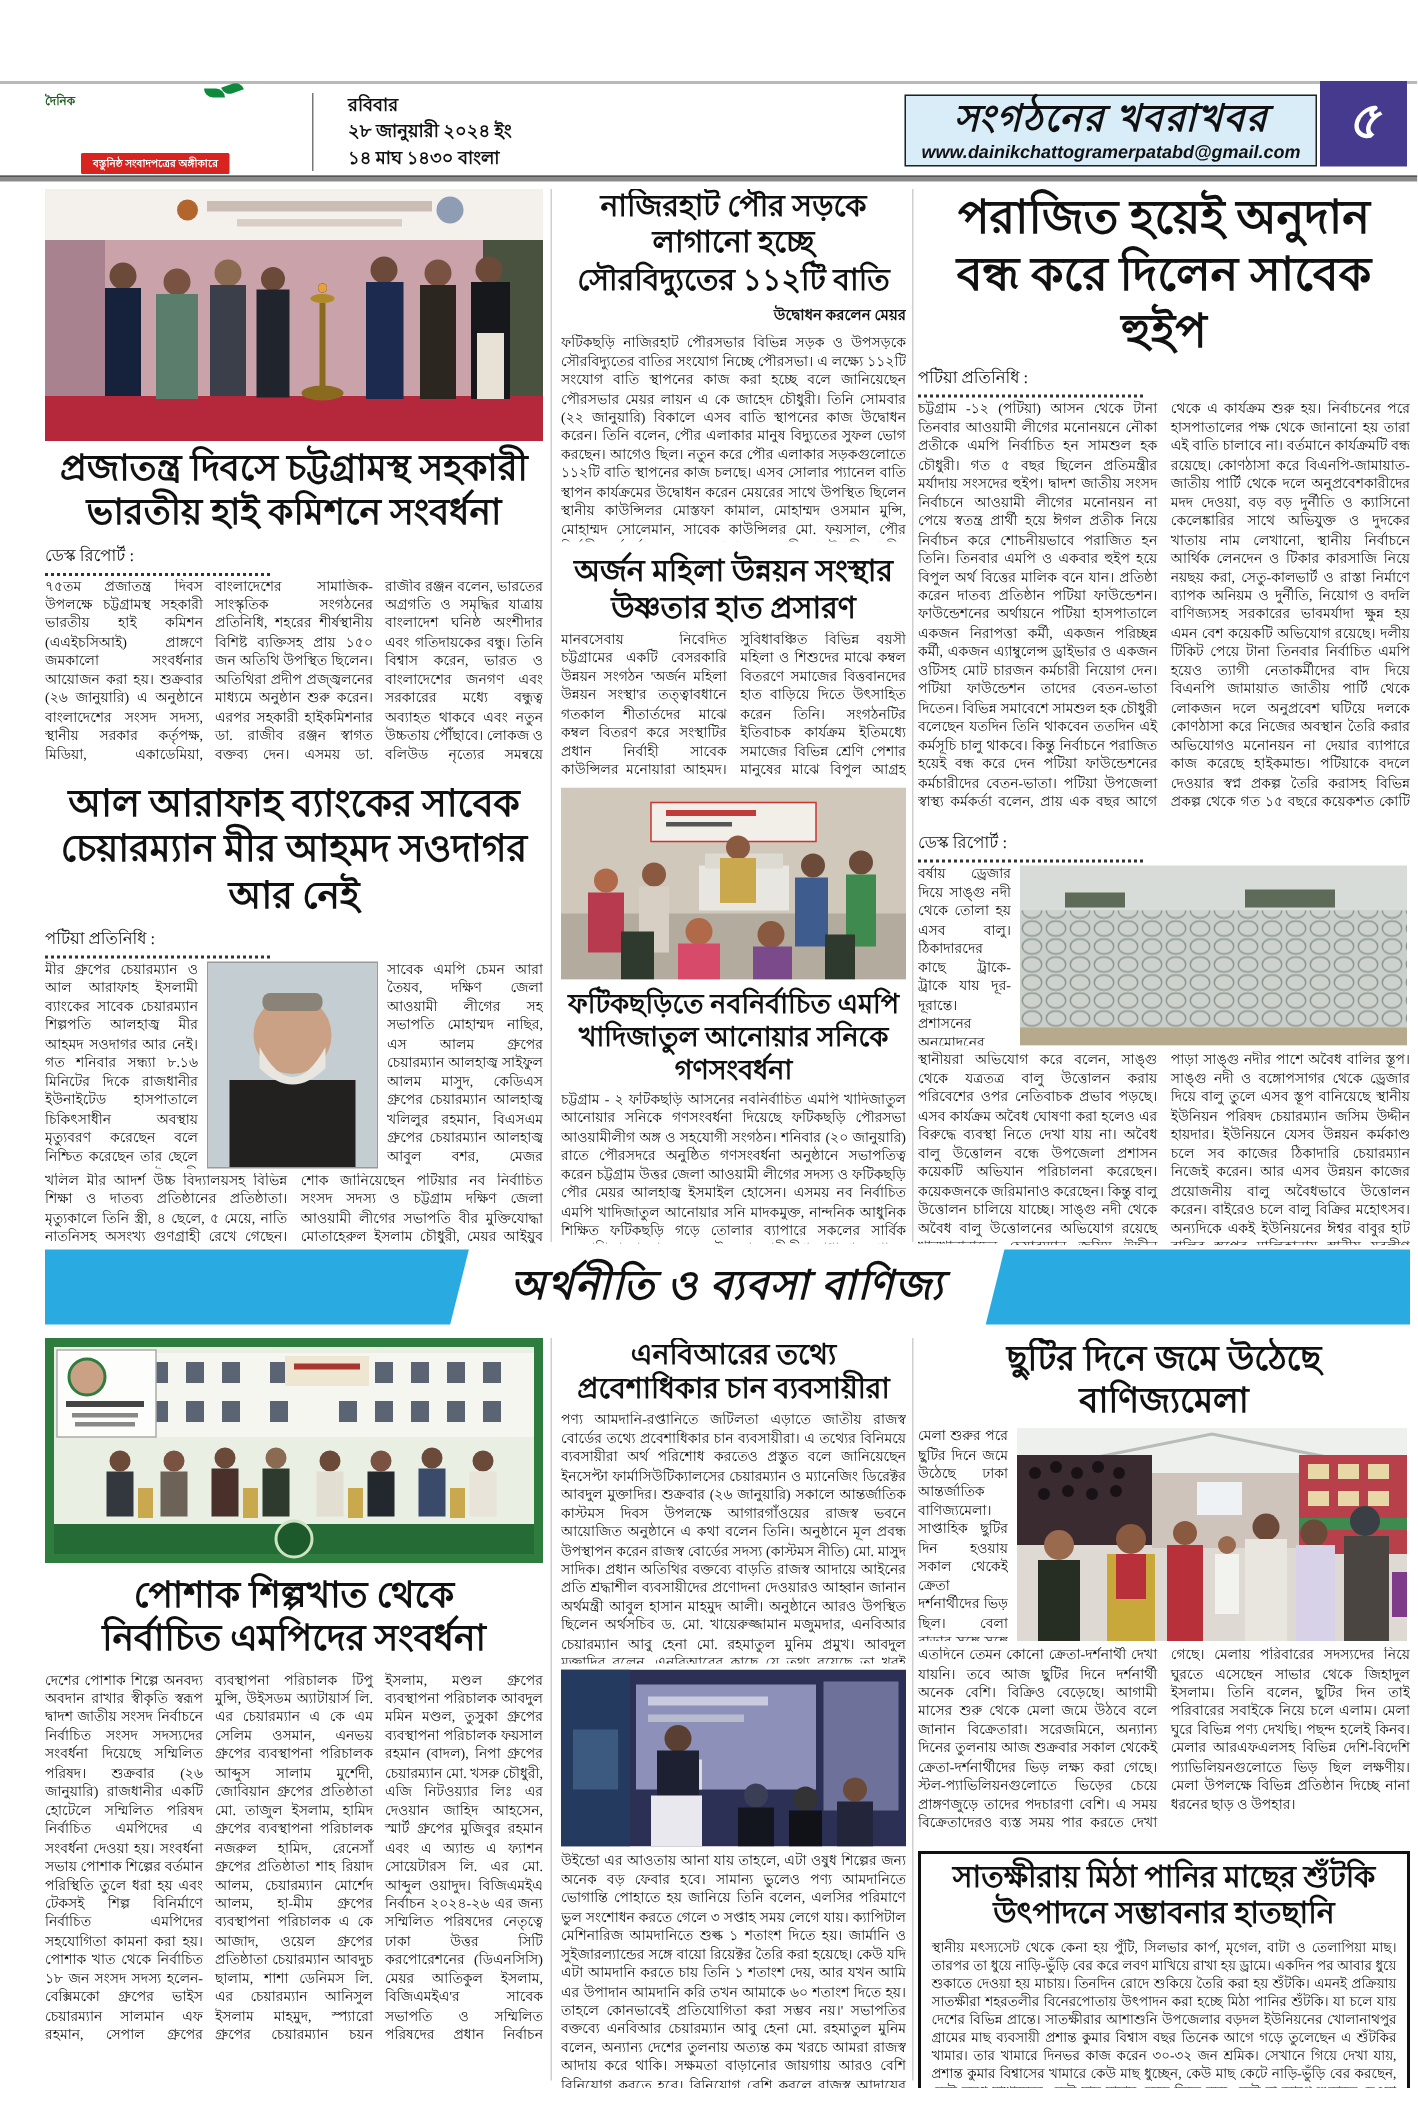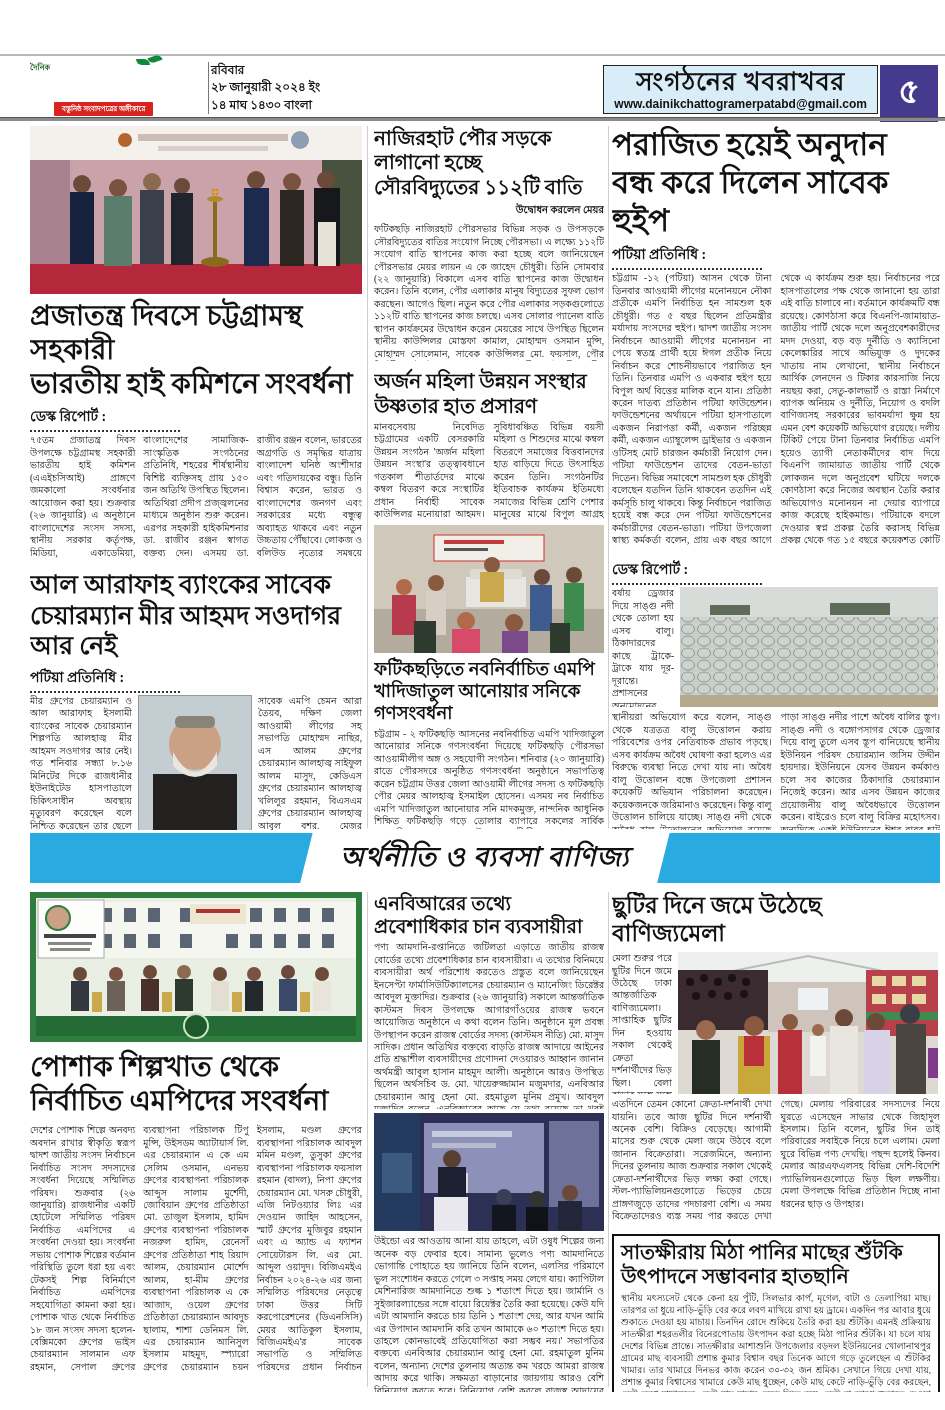--- a/index.html
+++ b/index.html
@@ -12,48 +12,48 @@
   .logo{position:relative;width:168px;height:54px;}
   .logo-daily{position:absolute;left:2px;top:0;font-size:8px;font-weight:bold;color:#1b5e20;}
   .logo-main{position:absolute;left:0;top:8px;white-space:nowrap;}
   .logo-w1{font-size:25px;font-weight:bold;color:#123b1f;text-shadow:1px 1px 0 #d32f2f;}
   .logo-w2{font-size:25px;font-weight:bold;color:#fff;background:#0e8a3c;padding:0 5px;border-radius:4px;}
   .leaf{position:absolute;right:34px;top:-2px;width:26px;height:10px;}
   .leaf i{position:absolute;width:14px;height:6px;background:#0e8a3c;border-radius:0 8px 0 8px;display:block;}
   .leaf i:nth-child(2){left:12px;top:-3px;transform:rotate(-20deg);}
   .logo-ribbon{position:absolute;left:26px;top:41px;background:#d8231f;color:#fff;
                font-size:7px;font-weight:bold;padding:1px 8px;border-radius:1px;}
-  .dateblock{margin-left:12px;padding-left:2px;border-left:1.5px solid #777;
+  .dateblock{margin-left:12px;padding-left:23px;border-left:1.5px solid #777;
              font-size:12px;font-weight:bold;line-height:1.45;}
-  .head-right{margin-left:auto;display:flex;align-items:flex-start;height:46px;}
+  .head-right{margin-left:auto;display:flex;align-items:flex-end;height:46px;font-style:italic;}
   .section-box{border:1.5px solid #222;background:#d9edf8;padding:2px 10px 2px 10px;text-align:center;}
   .section-title{font-size:25px;font-weight:bold;line-height:1.1;letter-spacing:1px;}
   .section-mail{font-family:"Liberation Sans",sans-serif;font-size:12px;font-weight:bold;margin-top:1px;}
   .pagenum-box{width:58px;background:#463a8e;color:#fff;display:flex;align-items:center;justify-content:center;
                font-size:34px;font-weight:bold;margin-left:2px;}
   
   .vr1{position:absolute;left:367px;top:126px;height:702px;width:1px;background:#cfcfcf;}
   .vr2{position:absolute;left:608px;top:126px;height:702px;width:1px;background:#cfcfcf;}
   .vr3{position:absolute;left:367px;top:892px;height:495px;width:1px;background:#cfcfcf;}
   .vr4{position:absolute;left:608px;top:892px;height:495px;width:1px;background:#cfcfcf;}
   .col{position:absolute;overflow:hidden;}
   .col-l-top{left:30px;top:126px;width:332px;height:704px;}
   .col-m-top{left:374px;top:126px;width:230px;height:704px;}
   .col-r-top{left:612px;top:126px;width:328px;height:704px;}
   .col-l-bot{left:30px;top:892px;width:332px;height:500px;}
   .col-m-bot{left:374px;top:892px;width:230px;height:500px;}
   .col-r-bot{left:612px;top:892px;width:328px;height:500px;}
   
-  .hl{font-weight:bold;text-align:left;white-space:pre-line;line-height:1.22;}
-  .hl-xl{font-size:28px;}
+  .hl{font-weight:bold;text-align:center;white-space:pre-line;line-height:1.22;}
+  .hl-xl{font-size:24px;}
   .hl-lg{font-size:25px;}
   .hl-md{font-size:20px;}
   .hl-sm{font-size:18px;}
   .subhead{font-size:10px;font-weight:bold;text-align:right;margin:3px 0 4px;}
-  .byline{font-size:14px;font-weight:bold;margin:4px 0 2px;}
+  .byline{font-size:11px;font-weight:normal;margin:4px 0 2px;}
   .byline:after{content:"";display:block;border-bottom:2px dotted #333;width:150px;margin-top:1px;}
   .body-txt{font-size:9.3px;line-height:1.34;text-align:justify;overflow:hidden;}
   .cols2{column-count:2;column-gap:9px;}
   .cols3{column-count:3;column-gap:8px;}
   .photo{display:block;}
   
   .banner{position:absolute;left:30px;top:833px;width:910px;height:50px;background:#29abe2;}
   .banner-tag{position:absolute;left:50%;top:-4px;transform:translateX(-50%) skewX(-14deg);
               background:#fff;padding:4px 34px;height:50px;display:flex;align-items:center;}
   .banner-txt{transform:skewX(14deg);font-size:27px;font-weight:bold;font-style:italic;letter-spacing:1px;}

